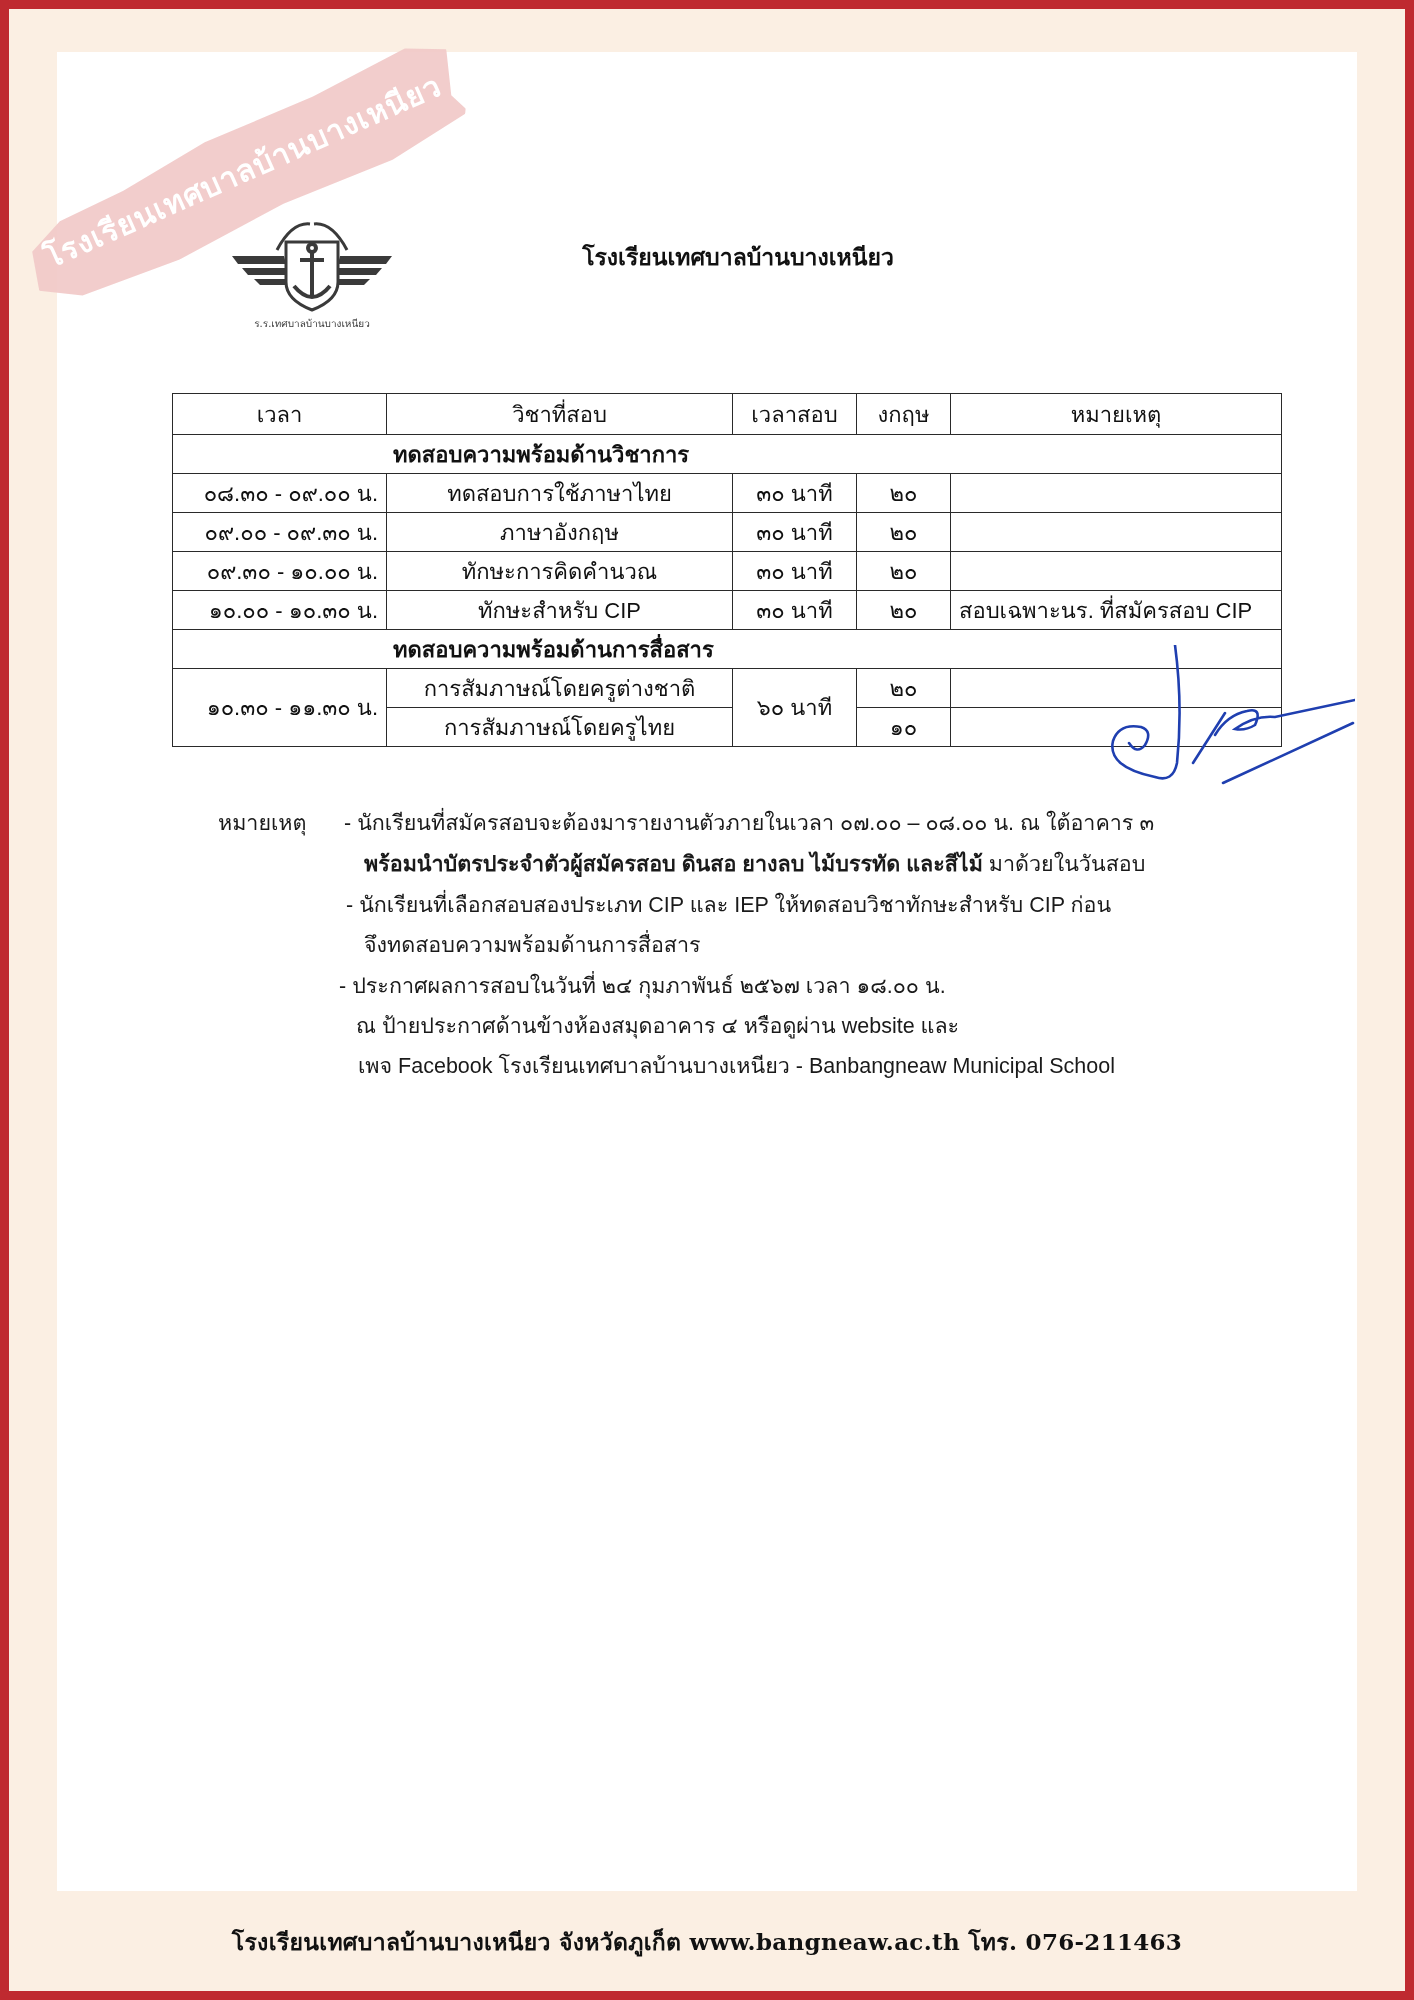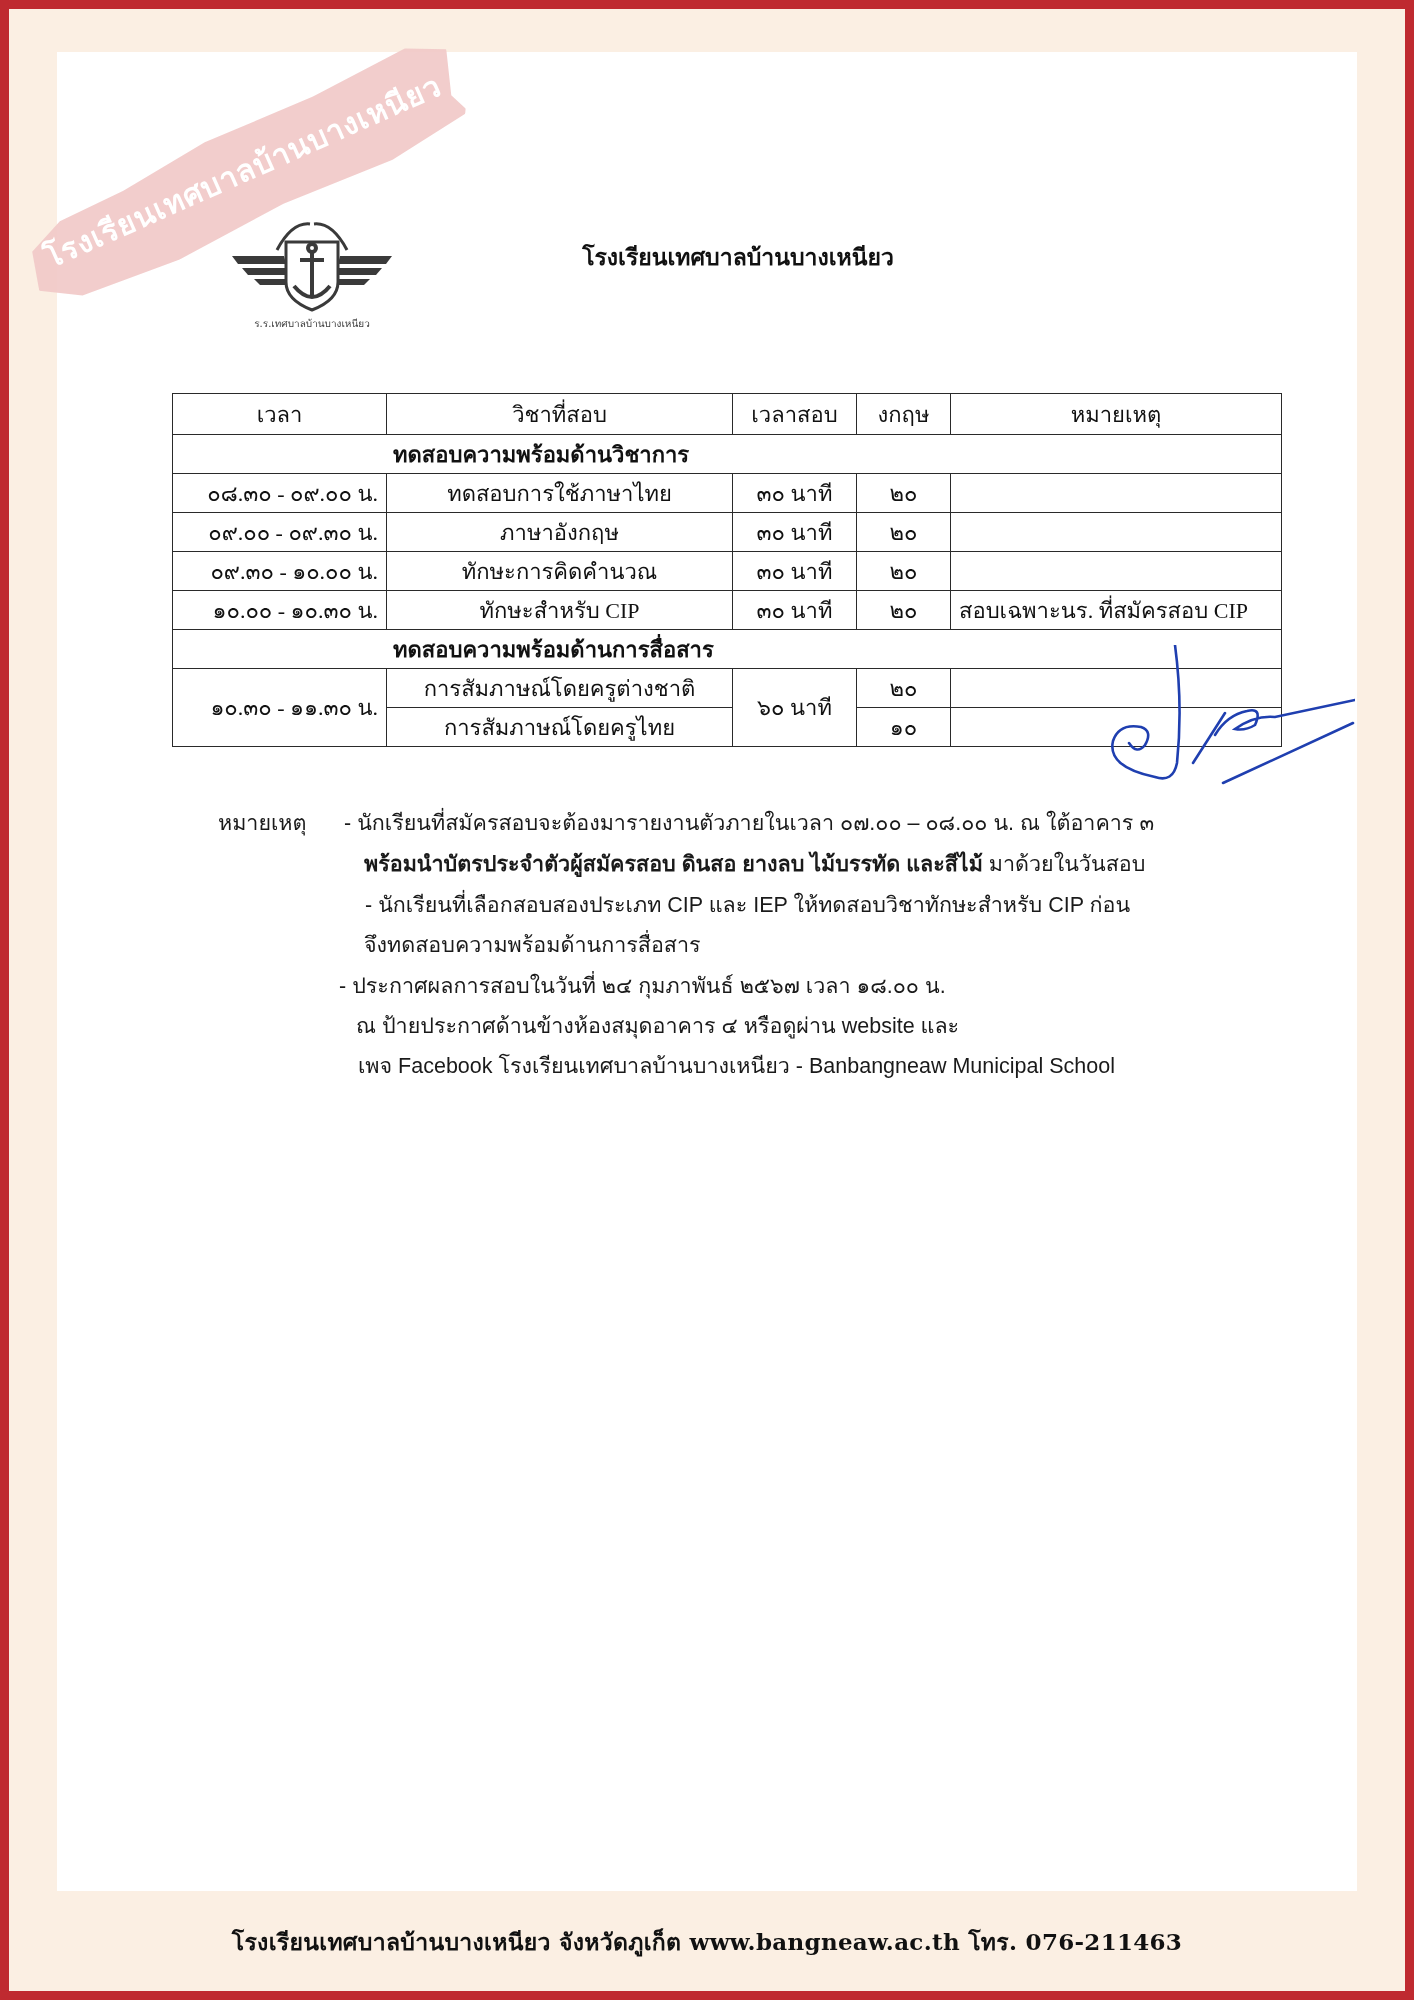--- a/index.html
+++ b/index.html
@@ -41,21 +41,21 @@
       position: absolute; left: 400px; top: 238px; width: 676px; text-align: center;
       font-family: "Liberation Sans", sans-serif; font-weight: bold; font-size: 23px; line-height: 38px;
       color: #111;
     }
     table.schedule {
       position: absolute; left: 172px; top: 393px; width: 1110px;
       border-collapse: collapse; font-family: "Liberation Sans", sans-serif; font-size: 22px;
       color: #111;
     }
     table.schedule td, table.schedule th {
-      border: 1.6px solid #2a2a2a; height: 39px; padding: 0 8px; box-sizing: border-box; font-family: Liberation Serif, serif;
+      border: 1.6px solid #2a2a2a; height: 39px; padding: 0 8px; box-sizing: border-box;
     }
     table.schedule th { font-weight: normal; text-align: center; height: 41px; }
     table.schedule .section td { text-align: left; padding-left: 220px; font-weight: bold; margin-top: 44px; }
     .c-time { width: 214px; text-align: right; white-space: nowrap; }
     .c-subj { width: 346px; text-align: center; }
     .c-dur { width: 124px; text-align: center; }
     .c-score { width: 94px; text-align: center; }
     .c-note { text-align: left; white-space: nowrap; }
     .signature {
       position: absolute; left: 1105px; top: 645px; width: 250px; height: 145px; z-index: 5;
@@ -172,20 +172,20 @@
     <path d="M88 118 L120 68"></path>
     <path d="M110 90 Q122 70 142 66 Q158 62 150 80 Q140 86 130 84 Q150 70 170 72 L250 55"></path>
     <path d="M118 138 L248 78"></path>
   </g>
 </svg>
 
 <div class="notes">
   <div class="line" style="left:0; top:0;">หมายเหตุ</div>
   <div class="line" style="left:126px; top:0;">- นักเรียนที่สมัครสอบจะต้องมารายงานตัวภายในเวลา ๐๗.๐๐ – ๐๘.๐๐ น. ณ ใต้อาคาร ๓</div>
   <div class="line" style="left:146px; top:41px;"><b>พร้อมนำบัตรประจำตัวผู้สมัครสอบ ดินสอ ยางลบ ไม้บรรทัด และสีไม้</b><span> มาด้วยในวันสอบ</span></div>
-  <div class="line" style="left:128px; top:82px;margin-left:19px;">- นักเรียนที่เลือกสอบสองประเภท CIP และ IEP ให้ทดสอบวิชาทักษะสำหรับ CIP ก่อน</div>
+  <div class="line" style="left:128px; top:82px;">- นักเรียนที่เลือกสอบสองประเภท CIP และ IEP ให้ทดสอบวิชาทักษะสำหรับ CIP ก่อน</div>
   <div class="line" style="left:146px; top:122px;">จึงทดสอบความพร้อมด้านการสื่อสาร</div>
   <div class="line" style="left:121px; top:163px;">- ประกาศผลการสอบในวันที่ ๒๔ กุมภาพันธ์ ๒๕๖๗ เวลา ๑๘.๐๐ น.</div>
   <div class="line" style="left:138px; top:203px;">ณ ป้ายประกาศด้านข้างห้องสมุดอาคาร ๔ หรือดูผ่าน website และ</div>
   <div class="line" style="left:140px; top:243px;">เพจ Facebook โรงเรียนเทศบาลบ้านบางเหนียว - Banbangneaw Municipal School</div>
 </div>
 
 <div class="footer-text">โรงเรียนเทศบาลบ้านบางเหนียว จังหวัดภูเก็ต  www.bangneaw.ac.th  โทร. 076-211463</div>
 
 </body></html>

